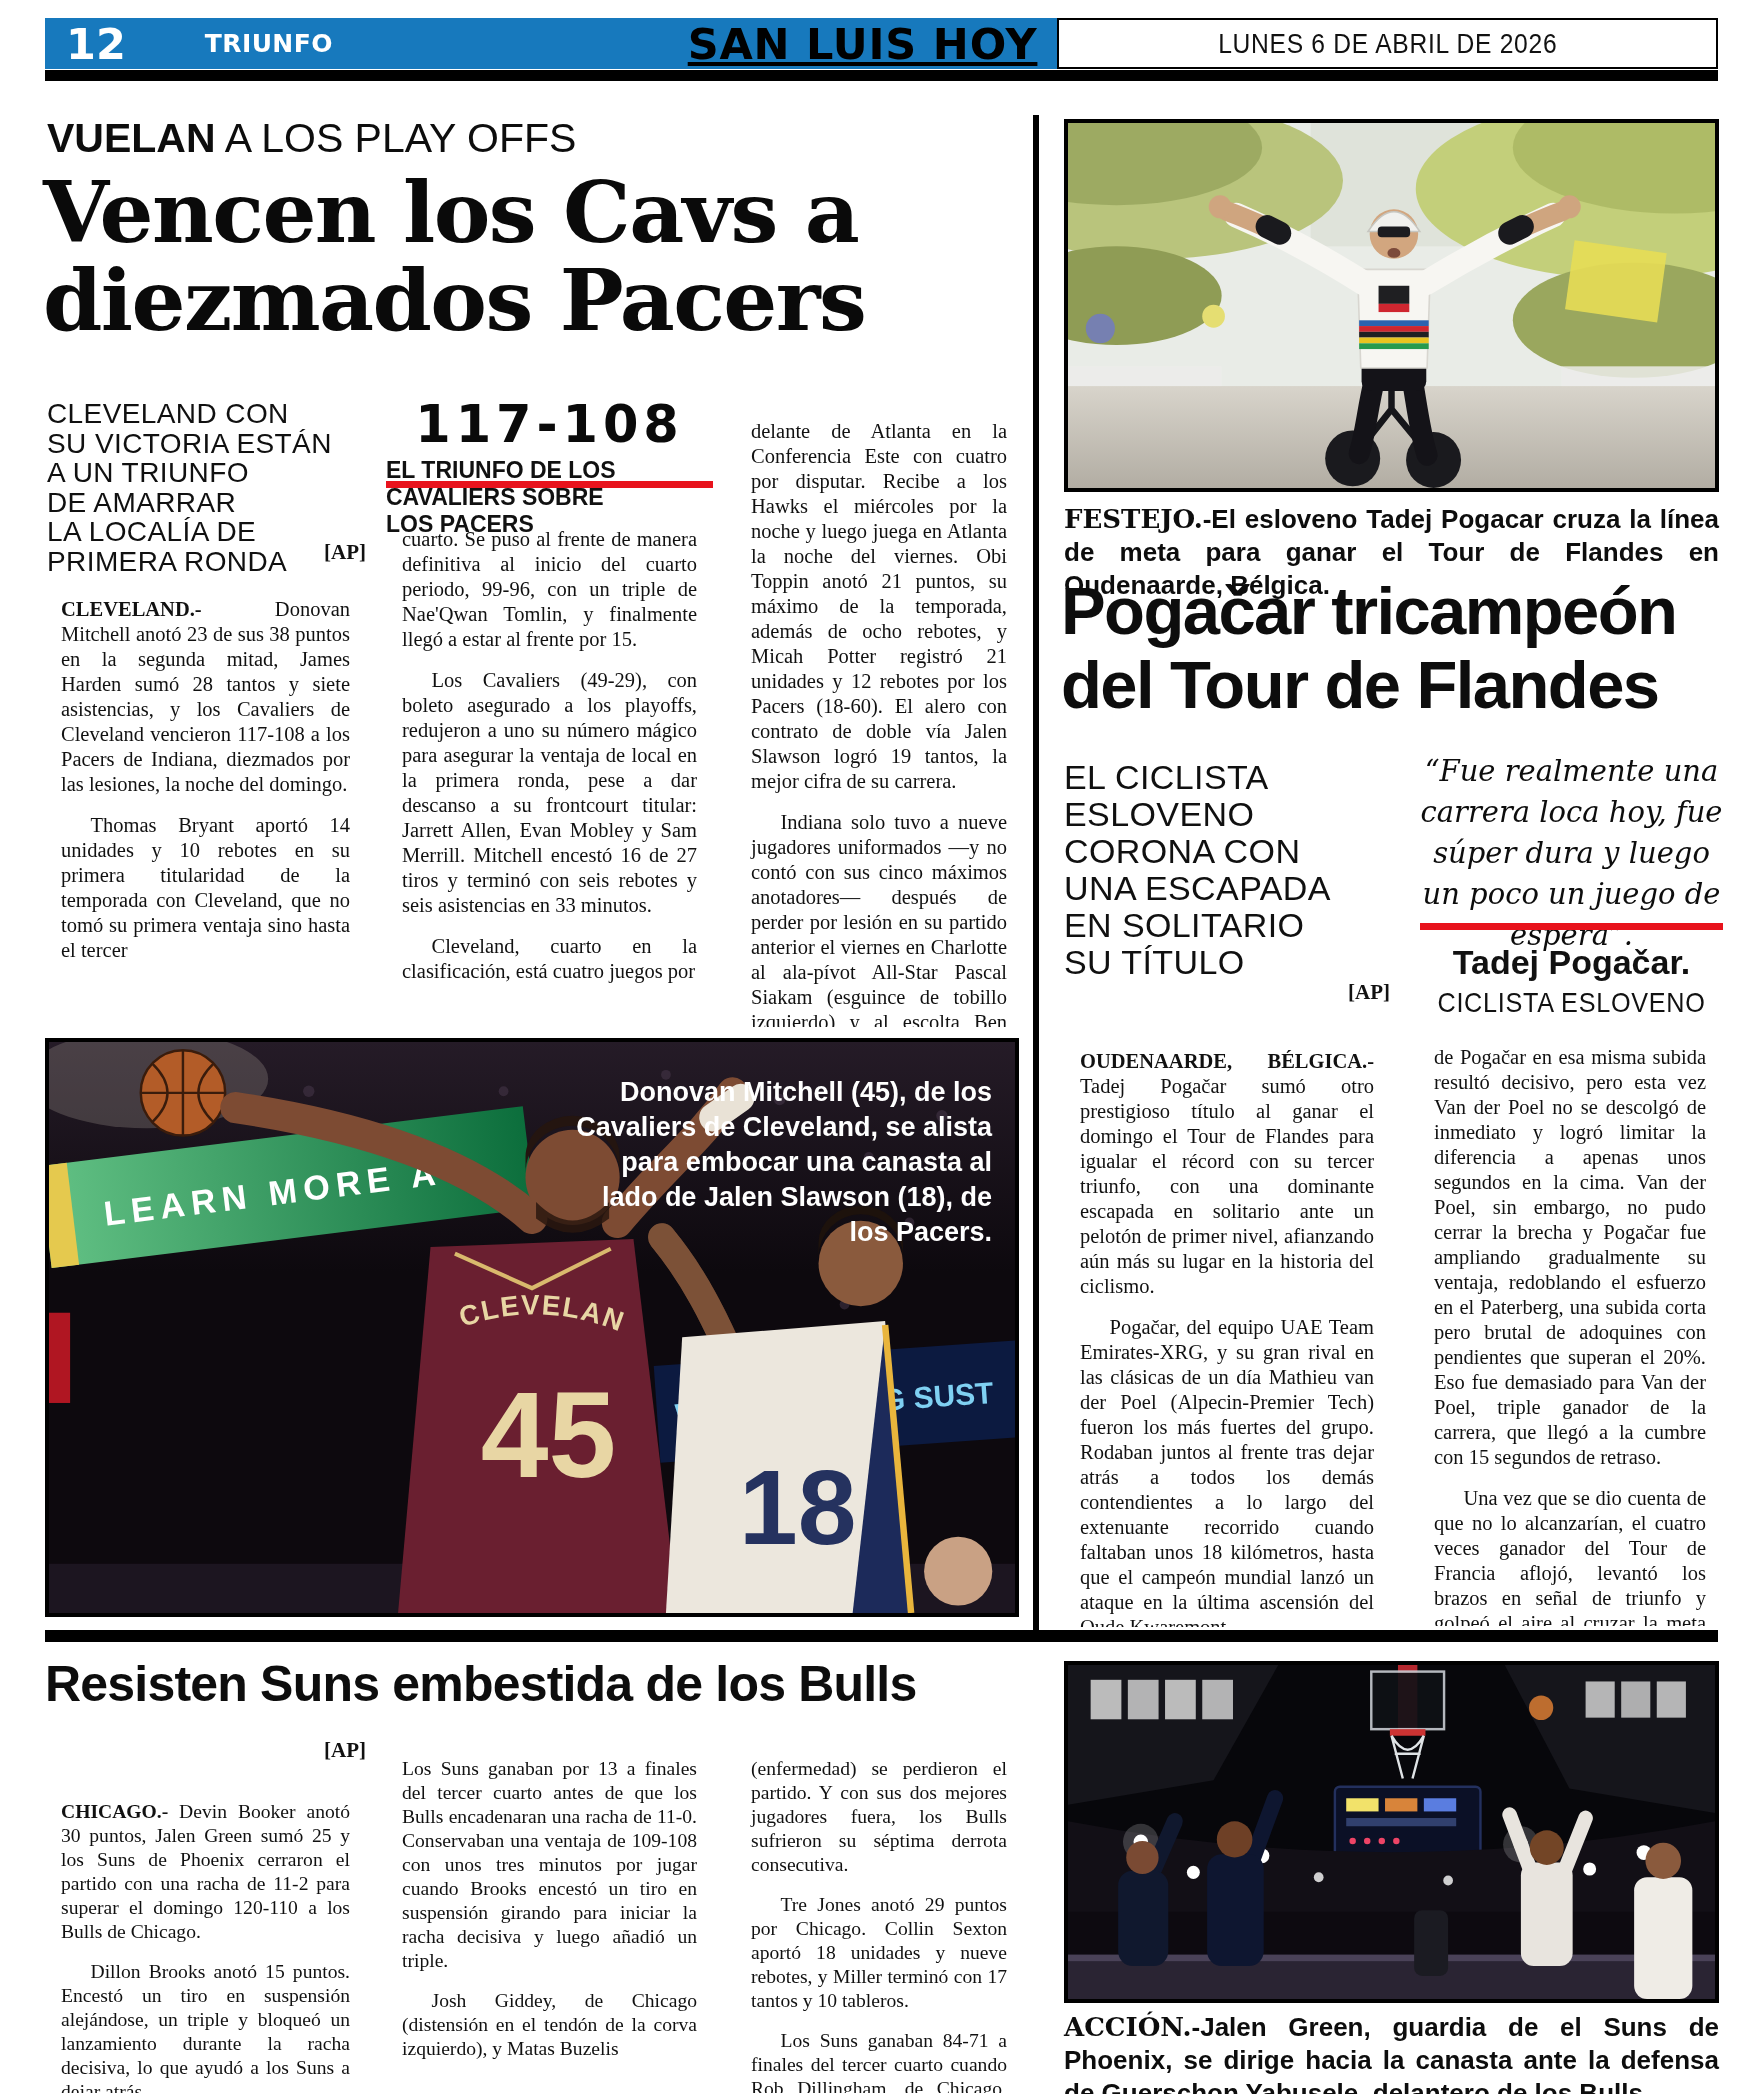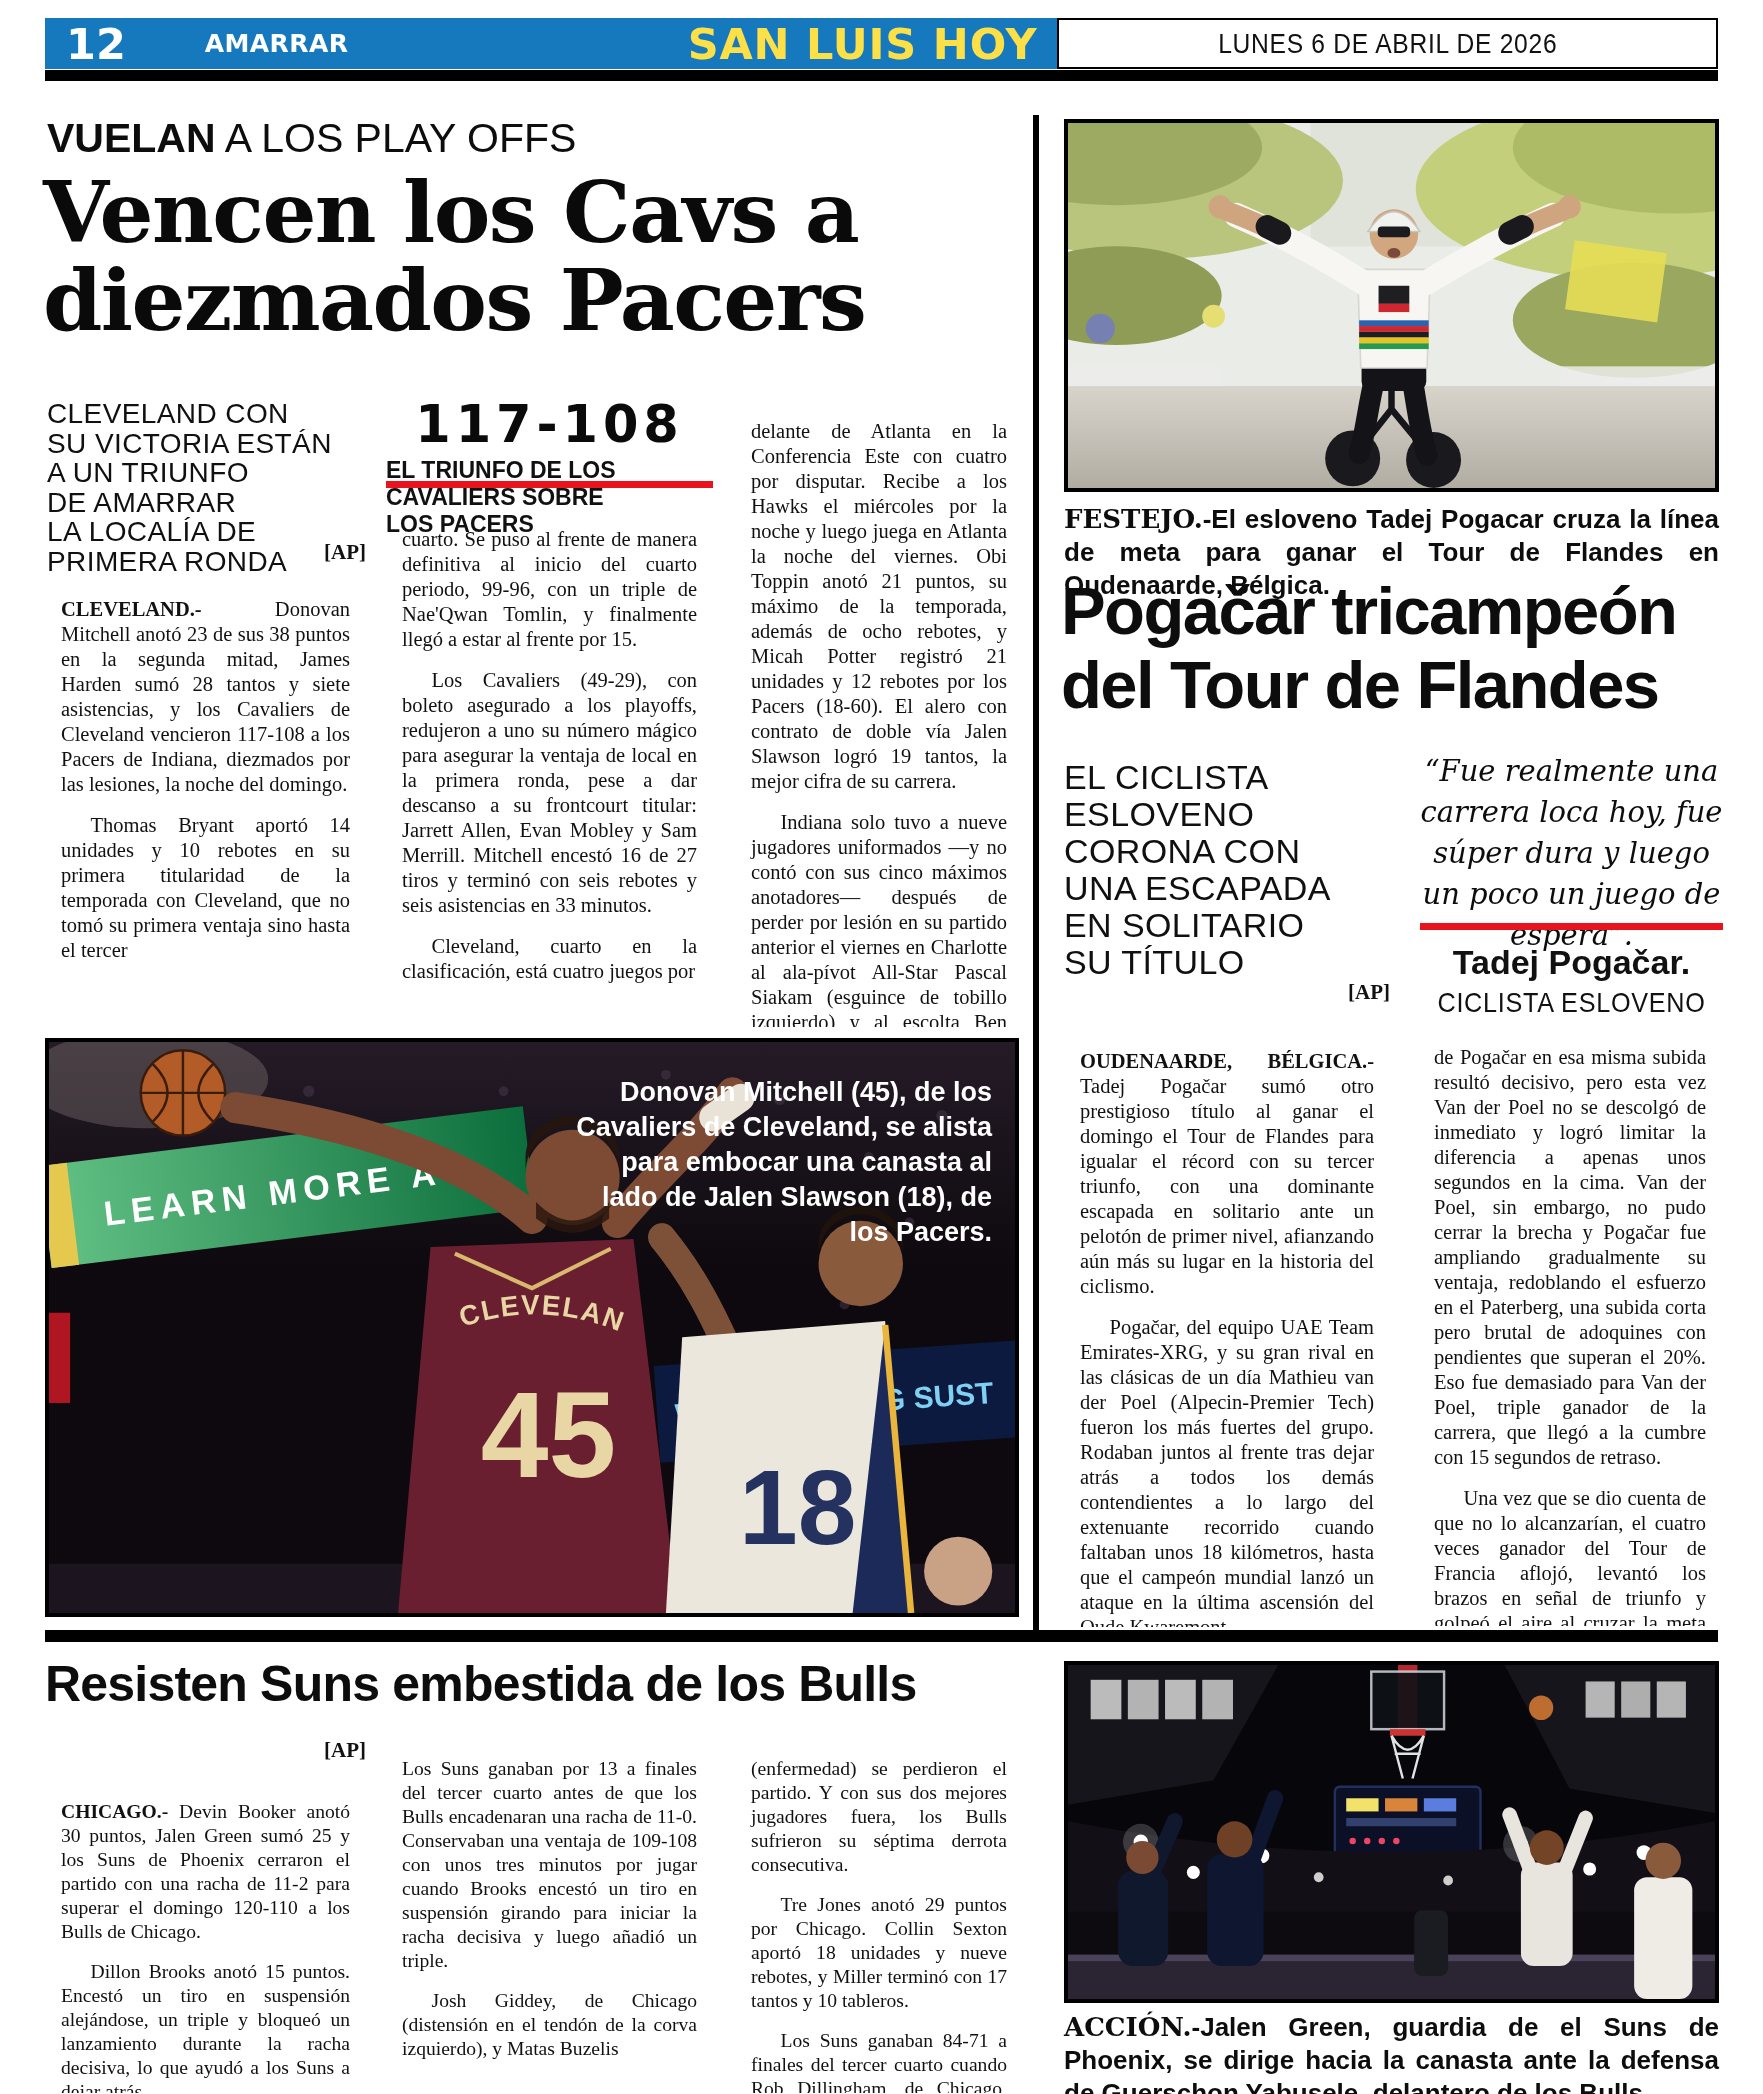--- a/index.html
+++ b/index.html
@@ -5,22 +5,22 @@
   html,body{margin:0;padding:0;background:#e5e5e5;}
   .page{position:relative;width:1763px;height:2095px;background:#ffffff;overflow:hidden;
         font-family:"Liberation Serif",serif;color:#111;}
   .abs{position:absolute;}
 
   
   .masthead-bar{position:absolute;left:45px;top:18px;width:1012px;height:51px;background:#1779bd;
     display:flex;align-items:center;}
   .page-number{font-family:"DejaVu Sans",sans-serif;font-weight:bold;font-size:43px;color:#fff;margin-left:21px;}
   .section-label{font-family:"DejaVu Sans",sans-serif;font-weight:bold;font-size:25px;color:#fff;margin-left:79px;letter-spacing:0.4px;}
-  .masthead-title{font-family:"DejaVu Sans",sans-serif;font-weight:bold;font-size:43px;color:#fde047;
-    margin-left:auto;margin-right:19.6px;letter-spacing:0.8px;}
+  .masthead-title{font-family:"DejaVu Sans",sans-serif;font-weight:bold;font-size:43px;color:#000000;
+    margin-left:auto;margin-right:19.6px;letter-spacing:0.8px;text-decoration:underline;}
   .date-box{position:absolute;left:1057px;top:18px;width:661px;height:51px;background:#fff;
     border:2.5px solid #000;box-sizing:border-box;display:flex;align-items:center;justify-content:center;}
   .date-text{font-family:"Liberation Sans",sans-serif;font-size:28px;letter-spacing:0.8px;transform:scaleX(.88);}
   .header-rule{position:absolute;left:45px;top:70px;width:1673px;height:10.6px;background:#000;}
 
   
   .v-rule{position:absolute;left:1033px;top:115px;width:5.7px;height:1516px;background:#000;}
   .h-rule-bottom{position:absolute;left:45px;top:1630px;width:1673px;height:11.5px;background:#000;}
   .red-rule{background:#e8131d;height:7.4px;}
 
@@ -70,21 +70,21 @@
   .quote-role{position:absolute;left:1420px;top:987px;width:303px;text-align:center;
     font-family:"Liberation Sans",sans-serif;font-size:28px;letter-spacing:0.8px;transform:scaleX(.9);}
 </style>
 </head>
 <body>
 
 <div class="page">
 
   <div class="masthead-bar">
     <span class="page-number">12</span>
-    <span class="section-label">AMARRAR</span>
+    <span class="section-label">TRIUNFO</span>
     <span class="masthead-title">SAN LUIS HOY</span>
   </div>
   <div class="date-box">
     <span class="date-text">LUNES 6 DE ABRIL DE 2026</span>
   </div>
   <div class="header-rule"></div>
 
   <div class="kicker"><b>VUELAN</b><span> A LOS PLAY OFFS</span></div>
 
   <div class="main-headline">Vencen los Cavs a

